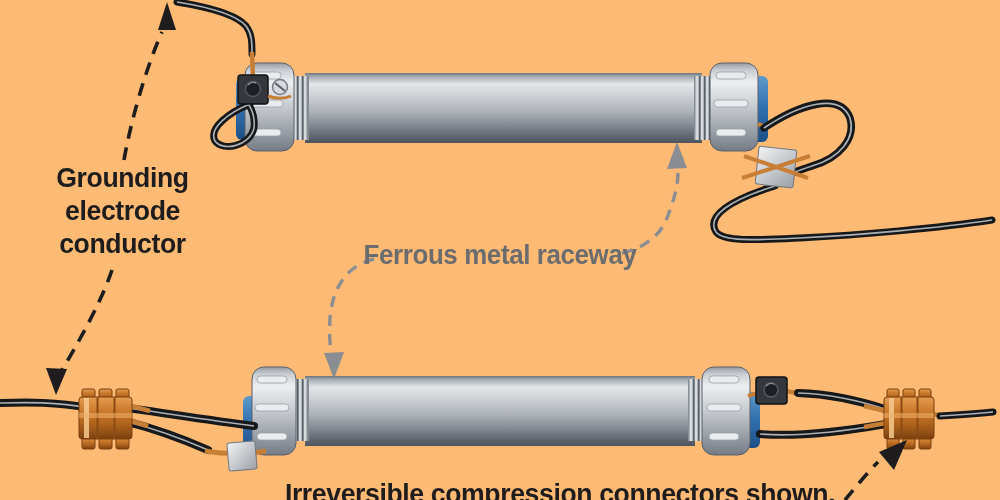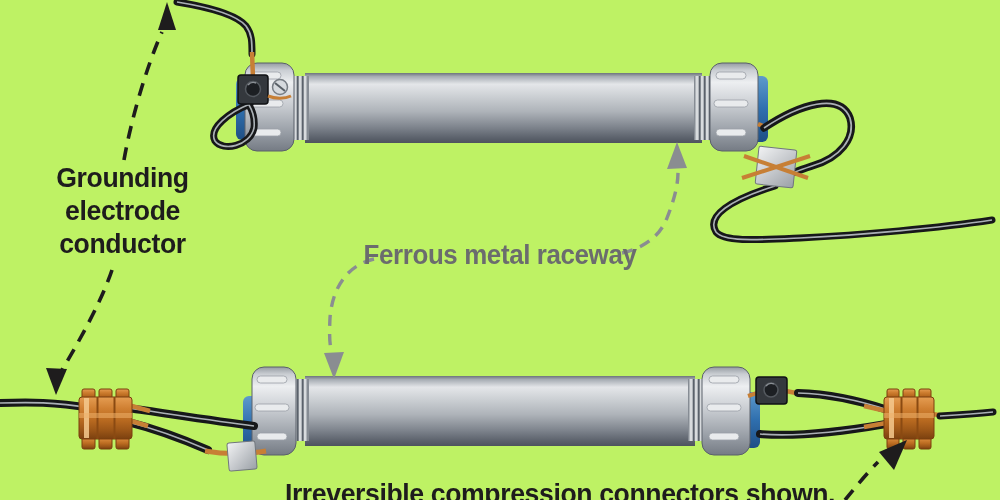--- a/index.html
+++ b/index.html
@@ -1,16 +1,16 @@
 <!DOCTYPE html>
 <html><head>
 <meta charset="utf-8">
 <style>
   html,body{margin:0;padding:0;background:#ffffff;}
-  .stage{position:relative;width:1000px;height:500px;background:#bef264;overflow:hidden;
+  .stage{position:relative;width:1000px;height:500px;background:#fdba74;overflow:hidden;
          font-family:"Liberation Sans","DejaVu Sans",sans-serif;}
   .stage svg{position:absolute;left:0;top:0;}
   .lbl{position:absolute;font-weight:700;text-align:center;letter-spacing:-0.4px;}
   .lbl-gec{left:25px;top:161px;width:195px;font-size:28px;line-height:33px;color:#1e1c1d;
            transform:scaleX(.95);transform-origin:50% 0;}
   .lbl-fmr{left:348px;top:240px;width:304px;font-size:27px;line-height:30px;color:#6b6c6e;
            transform:scaleX(.96);transform-origin:50% 0;}
   .lbl-note{left:258px;top:477px;width:604px;font-size:28px;line-height:34px;color:#1e1c1d;
            transform:scaleX(.95);transform-origin:50% 0;}
 </style>

